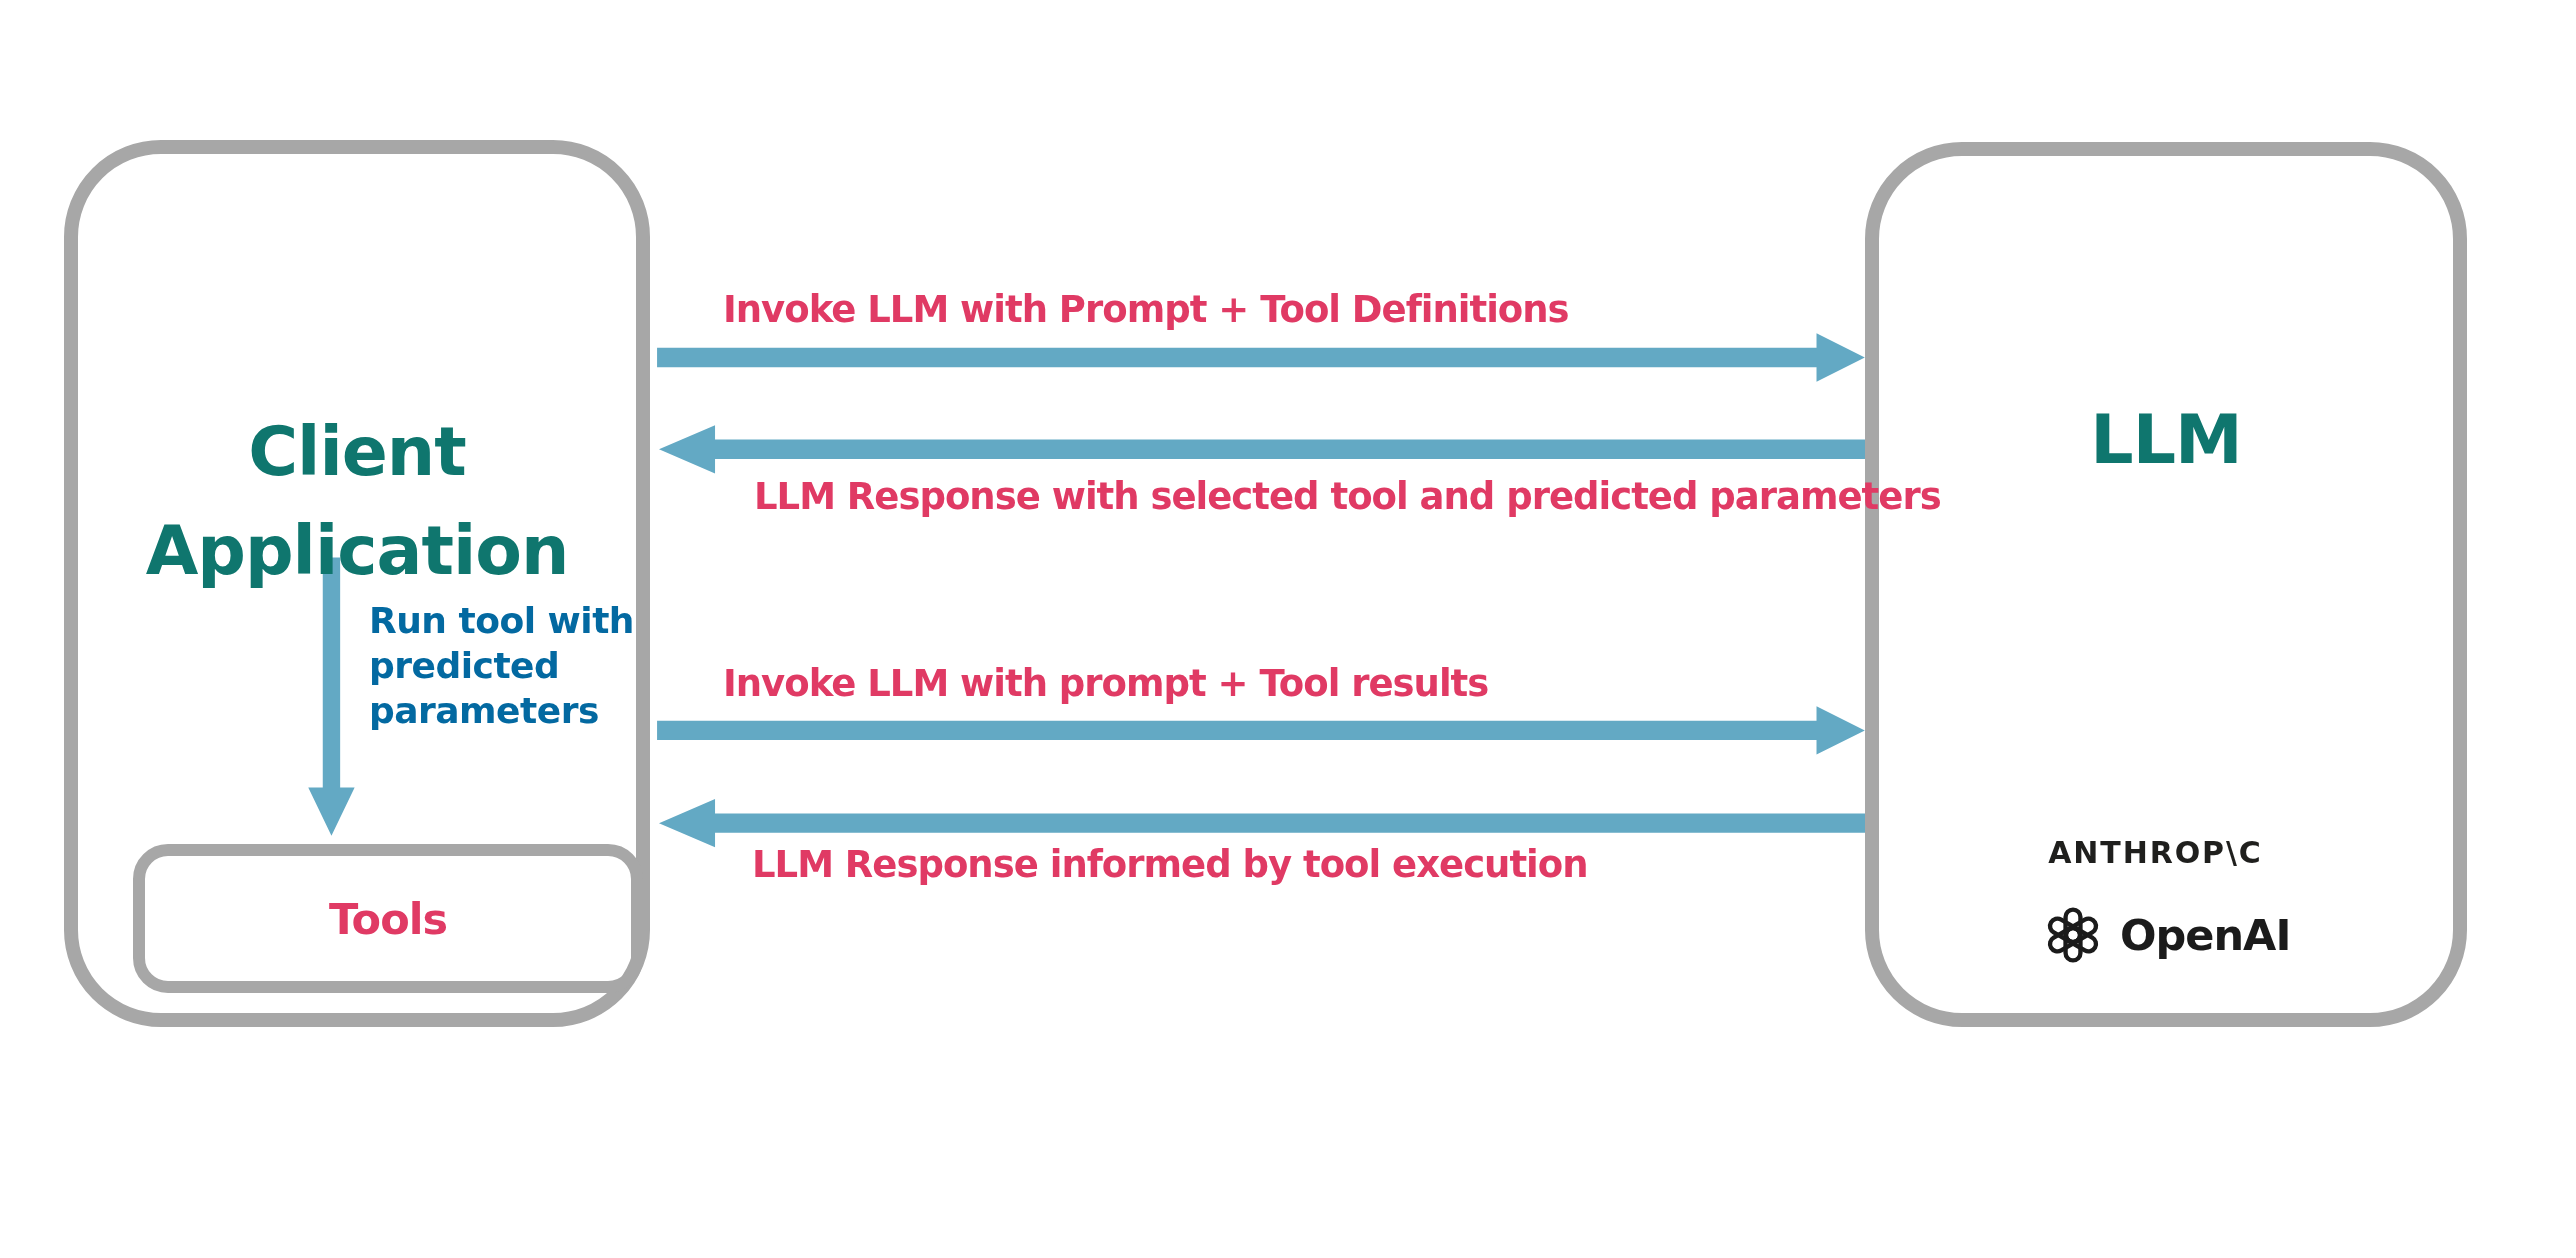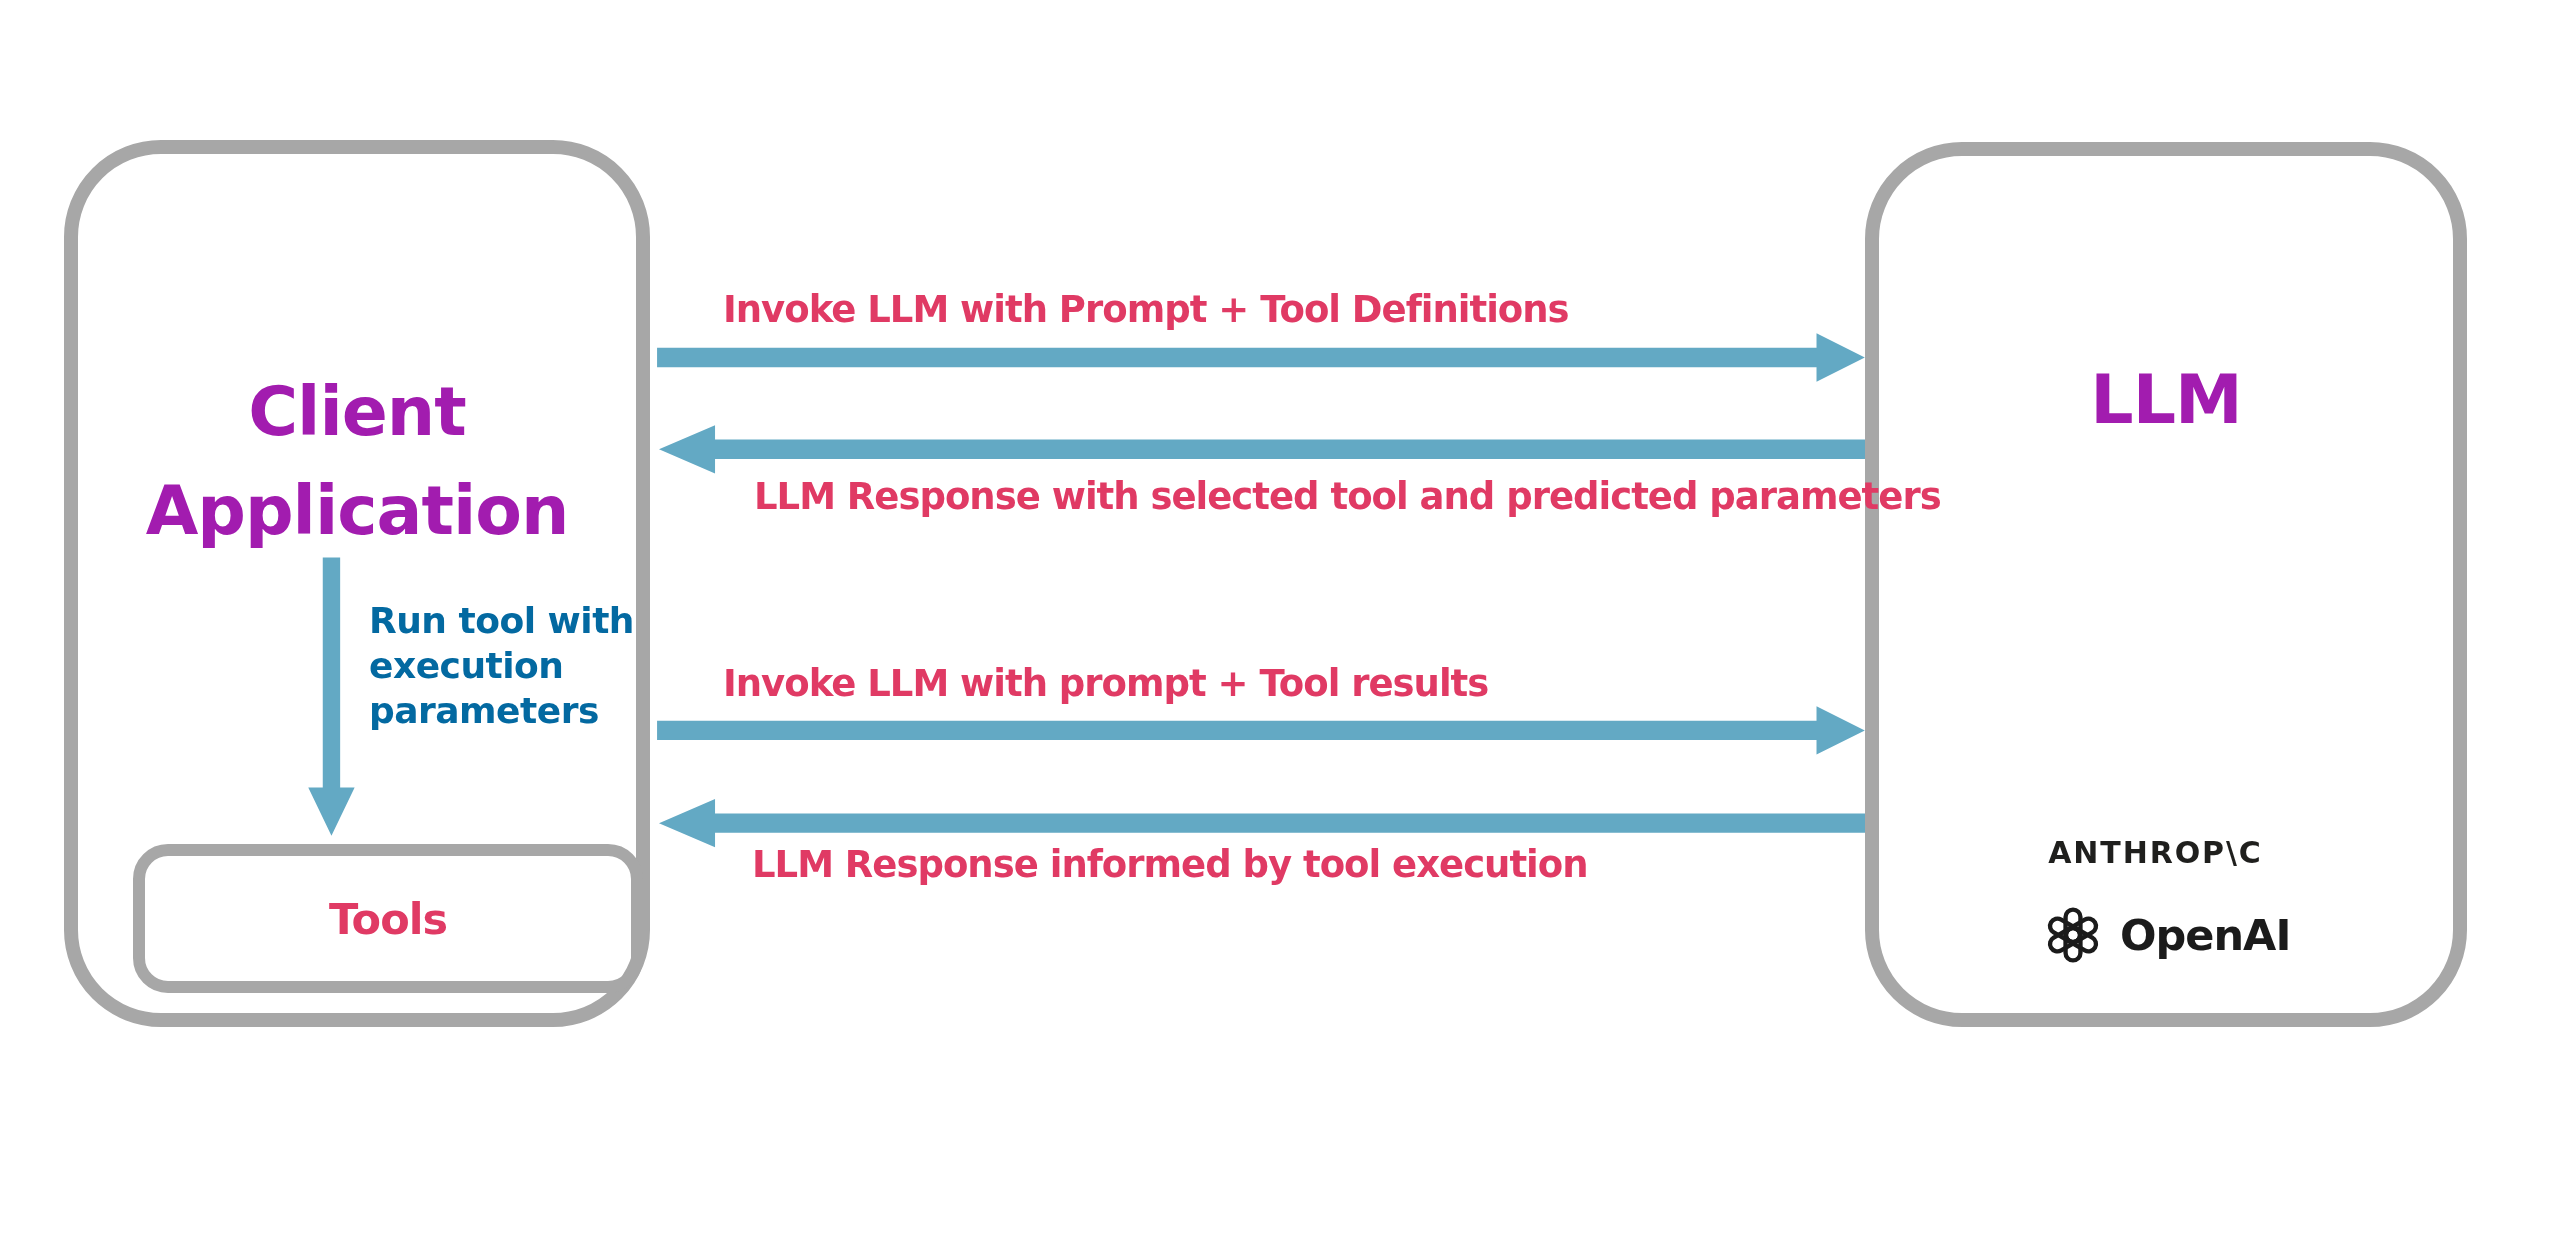--- a/index.html
+++ b/index.html
@@ -26,25 +26,26 @@
     border: 14.5px solid #a7a7a7;
     border-radius: 97px;
     background: transparent;
   }
   .client-box { left: 64px;   top: 140px; width: 586px; height: 887px; }
   .llm-box    { left: 1865px; top: 142px; width: 602px; height: 885px; }
 
   .entity-title {
     position: absolute;
     text-align: center;
-    color: #a21caf;
+    color: #0f766e;
     font-weight: bold;
     font-size: 68px;
     line-height: 99px;
     letter-spacing: -1px;
+    margin-top: 40px;
   }
   .client-title { left: 64px;   top: 362px; width: 586px; }
   .llm-title    { left: 1865px; top: 351px; width: 602px; line-height: 97px; }
 
   
   .tools-box {
     position: absolute;
     left: 133px; top: 844px;
     width: 510px; height: 149px;
     border: 12.6px solid #a7a7a7;
@@ -138,21 +139,21 @@
   </svg>
 
   <div class="entity-box client-box"></div>
   <div class="entity-title client-title">
     <div>Client</div>
     <div>Application</div>
   </div>
 
   <div class="run-tool-label">
     <div>Run tool with</div>
-    <div>execution</div>
+    <div>predicted</div>
     <div>parameters</div>
   </div>
 
   <div class="tools-box">
     <span class="tools-label">Tools</span>
   </div>
 
   <div class="entity-box llm-box"></div>
   <div class="entity-title llm-title">
     <div>LLM</div>

